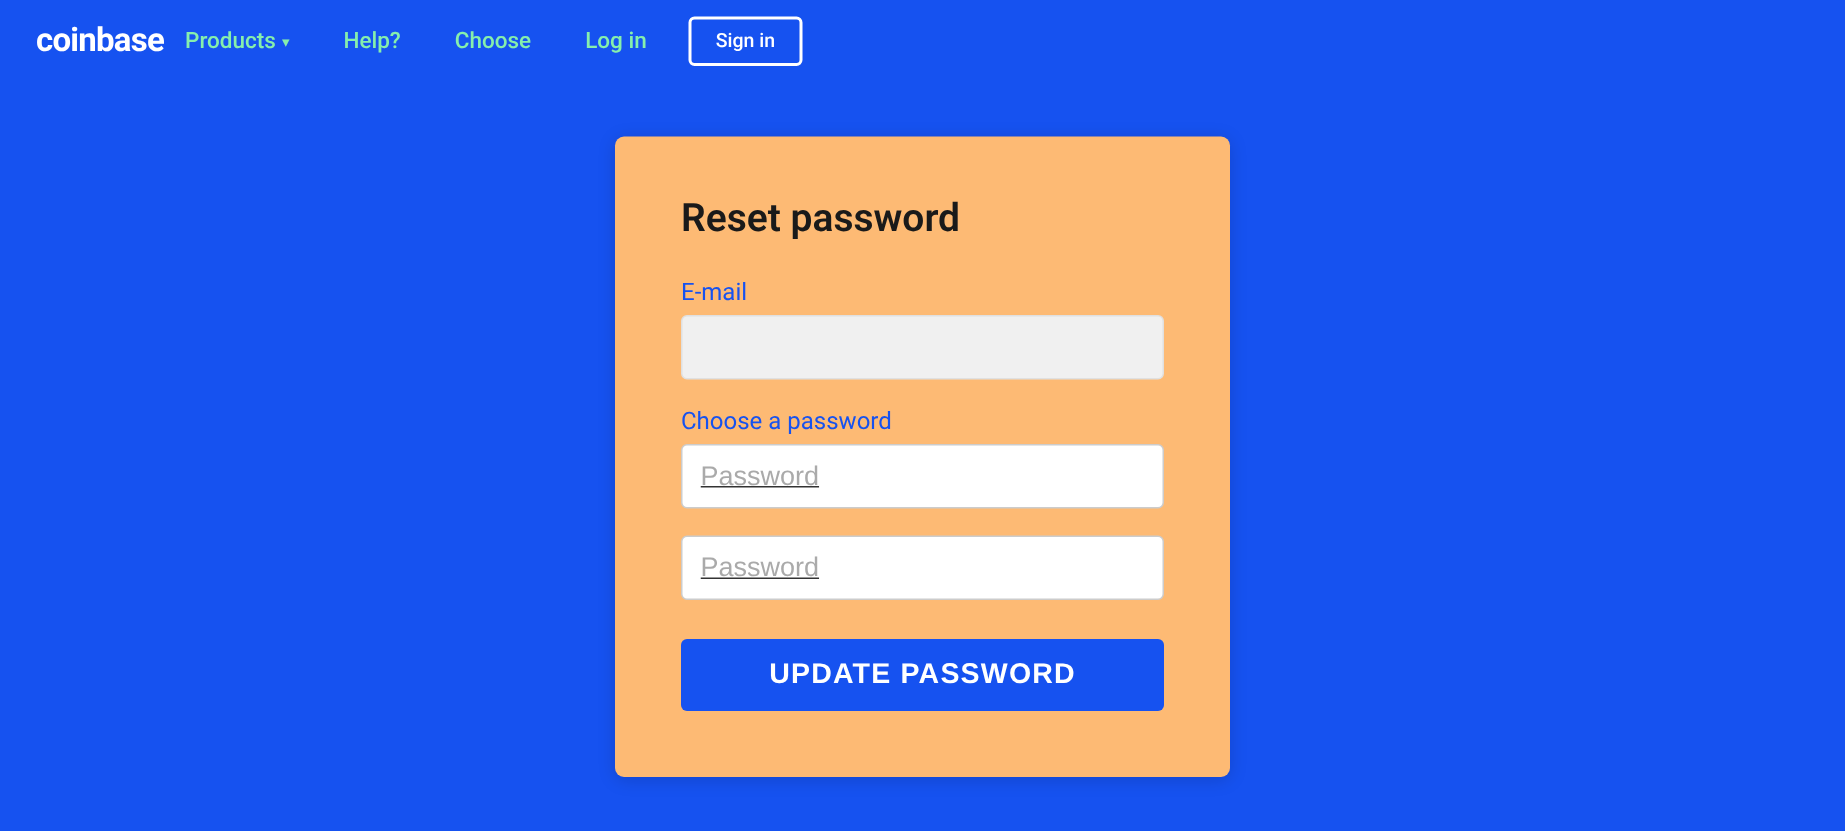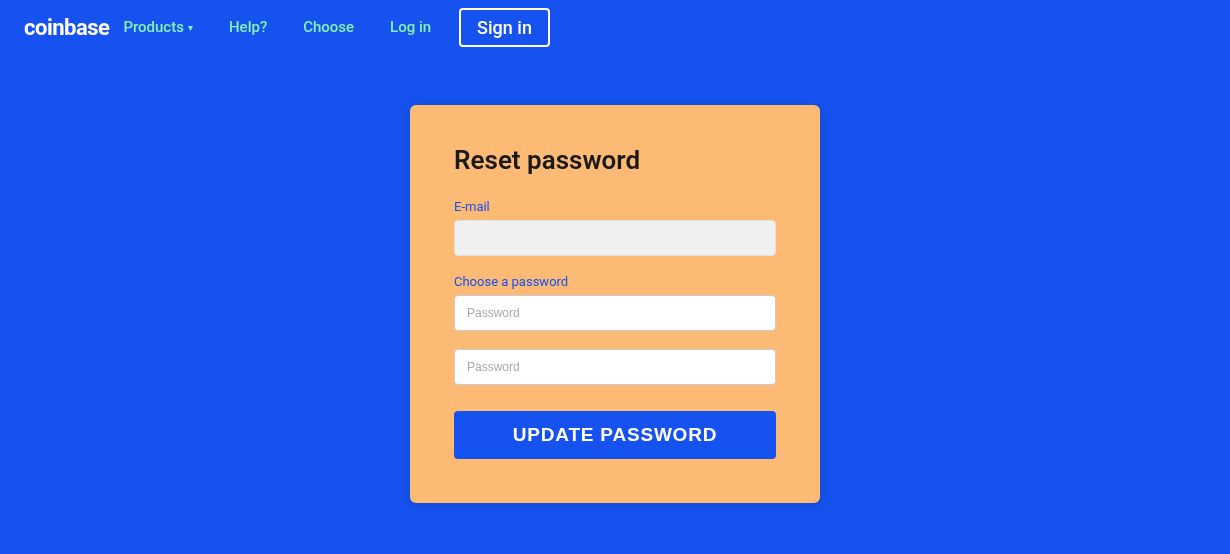--- a/index.html
+++ b/index.html
@@ -51,21 +51,21 @@
       gap: 4px;
     }
 
     .nav-link .chevron {
       font-size: 10px;
       margin-top: 1px;
     }
 
     .nav-link-signin {
       color: #ffffff;
-      font-size: 18px;
+      font-size: 13px;
       font-weight: 500;
       padding: 7px 16px;
       cursor: pointer;
       border: 2px solid #ffffff;
       border-radius: 4px;
       text-decoration: none;
       margin-left: 6px;
     }
 
     
@@ -91,35 +91,36 @@
       color: #1a1a1a;
       margin-bottom: 24px;
     }
 
     .form-group {
       margin-bottom: 18px;
     }
 
     .form-label {
       display: block;
-      font-size: 13px;
+      font-size: 16px;
       color: #1652f0;
       margin-bottom: 6px;
       font-weight: 400;
     }
 
     .form-input {
       width: 100%;
       padding: 10px 12px;
-      font-size: 12px;
+      font-size: 18px;
       border: 1px solid #cccccc;
       border-radius: 4px;
       outline: none;
       color: #333333;
       background-color: #ffffff;
+      text-decoration: underline;
     }
 
     .form-input::placeholder {
       color: #aaaaaa;
     }
 
     .form-input-disabled {
       background-color: #f0f0f0;
       color: #aaaaaa;
       cursor: not-allowed;

